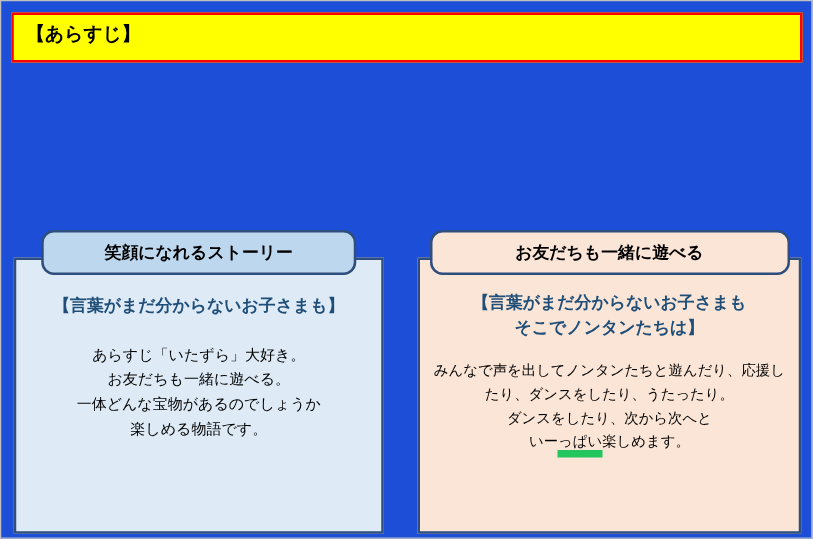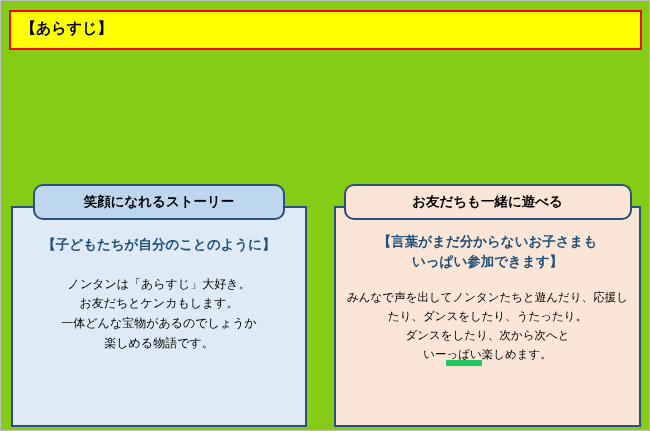--- a/index.html
+++ b/index.html
@@ -4,21 +4,21 @@
 <style>
   * { margin:0; padding:0; box-sizing:border-box; }
   html,body { background:#ffffff; }
   body {
     font-family: "Liberation Sans", "DejaVu Sans", sans-serif;
     width:650px; height:431px;
   }
   .page {
     position:relative;
     width:650px; height:431px;
-    background:#84cc16;
+    background:#1d4ed8;
     border:1px solid #bfbfbf;
     overflow:hidden;
   }
 
   
   .synopsis {
     position:absolute;
     left:8px; top:9px; width:633px;
     background:#FFFF00;
     border:2px solid #FF0000;
@@ -89,36 +89,36 @@
 
   <div class="synopsis">
     <div class="synopsis-title">【あらすじ】</div>
   </div>
 
   <div class="cards">
 
     <div class="card card-left">
       <div class="tab tab-left">笑顔になれるストーリー</div>
       <div class="box box-left">
-        <div class="heading">【子どもたちが自分のことのように】</div>
+        <div class="heading">【言葉がまだ分からないお子さまも】</div>
         <div class="body-lines">
-          <div>ノンタンは「あらすじ」大好き。</div>
-          <div>お友だちとケンカもします。</div>
+          <div>あらすじ「いたずら」大好き。</div>
+          <div>お友だちも一緒に遊べる。</div>
           <div>一体どんな宝物があるのでしょうか</div>
           <div>楽しめる物語です。</div>
         </div>
       </div>
     </div>
 
     <div class="card card-right">
       <div class="tab tab-right">お友だちも一緒に遊べる</div>
       <div class="box box-right">
         <div class="heading">
           <div>【言葉がまだ分からないお子さまも</div>
-          <div>いっぱい参加できます】</div>
+          <div>そこでノンタンたちは】</div>
         </div>
         <div class="body-lines">
           <div>みんなで声を出してノンタンたちと遊んだり、応援し</div>
           <div>たり、ダンスをしたり、うたったり。</div>
           <div>ダンスをしたり、次から次へと</div>
           <div>
             <span>いー</span><span class="emph">っぱい</span><span>楽しめます。</span>
           </div>
         </div>
       </div>

